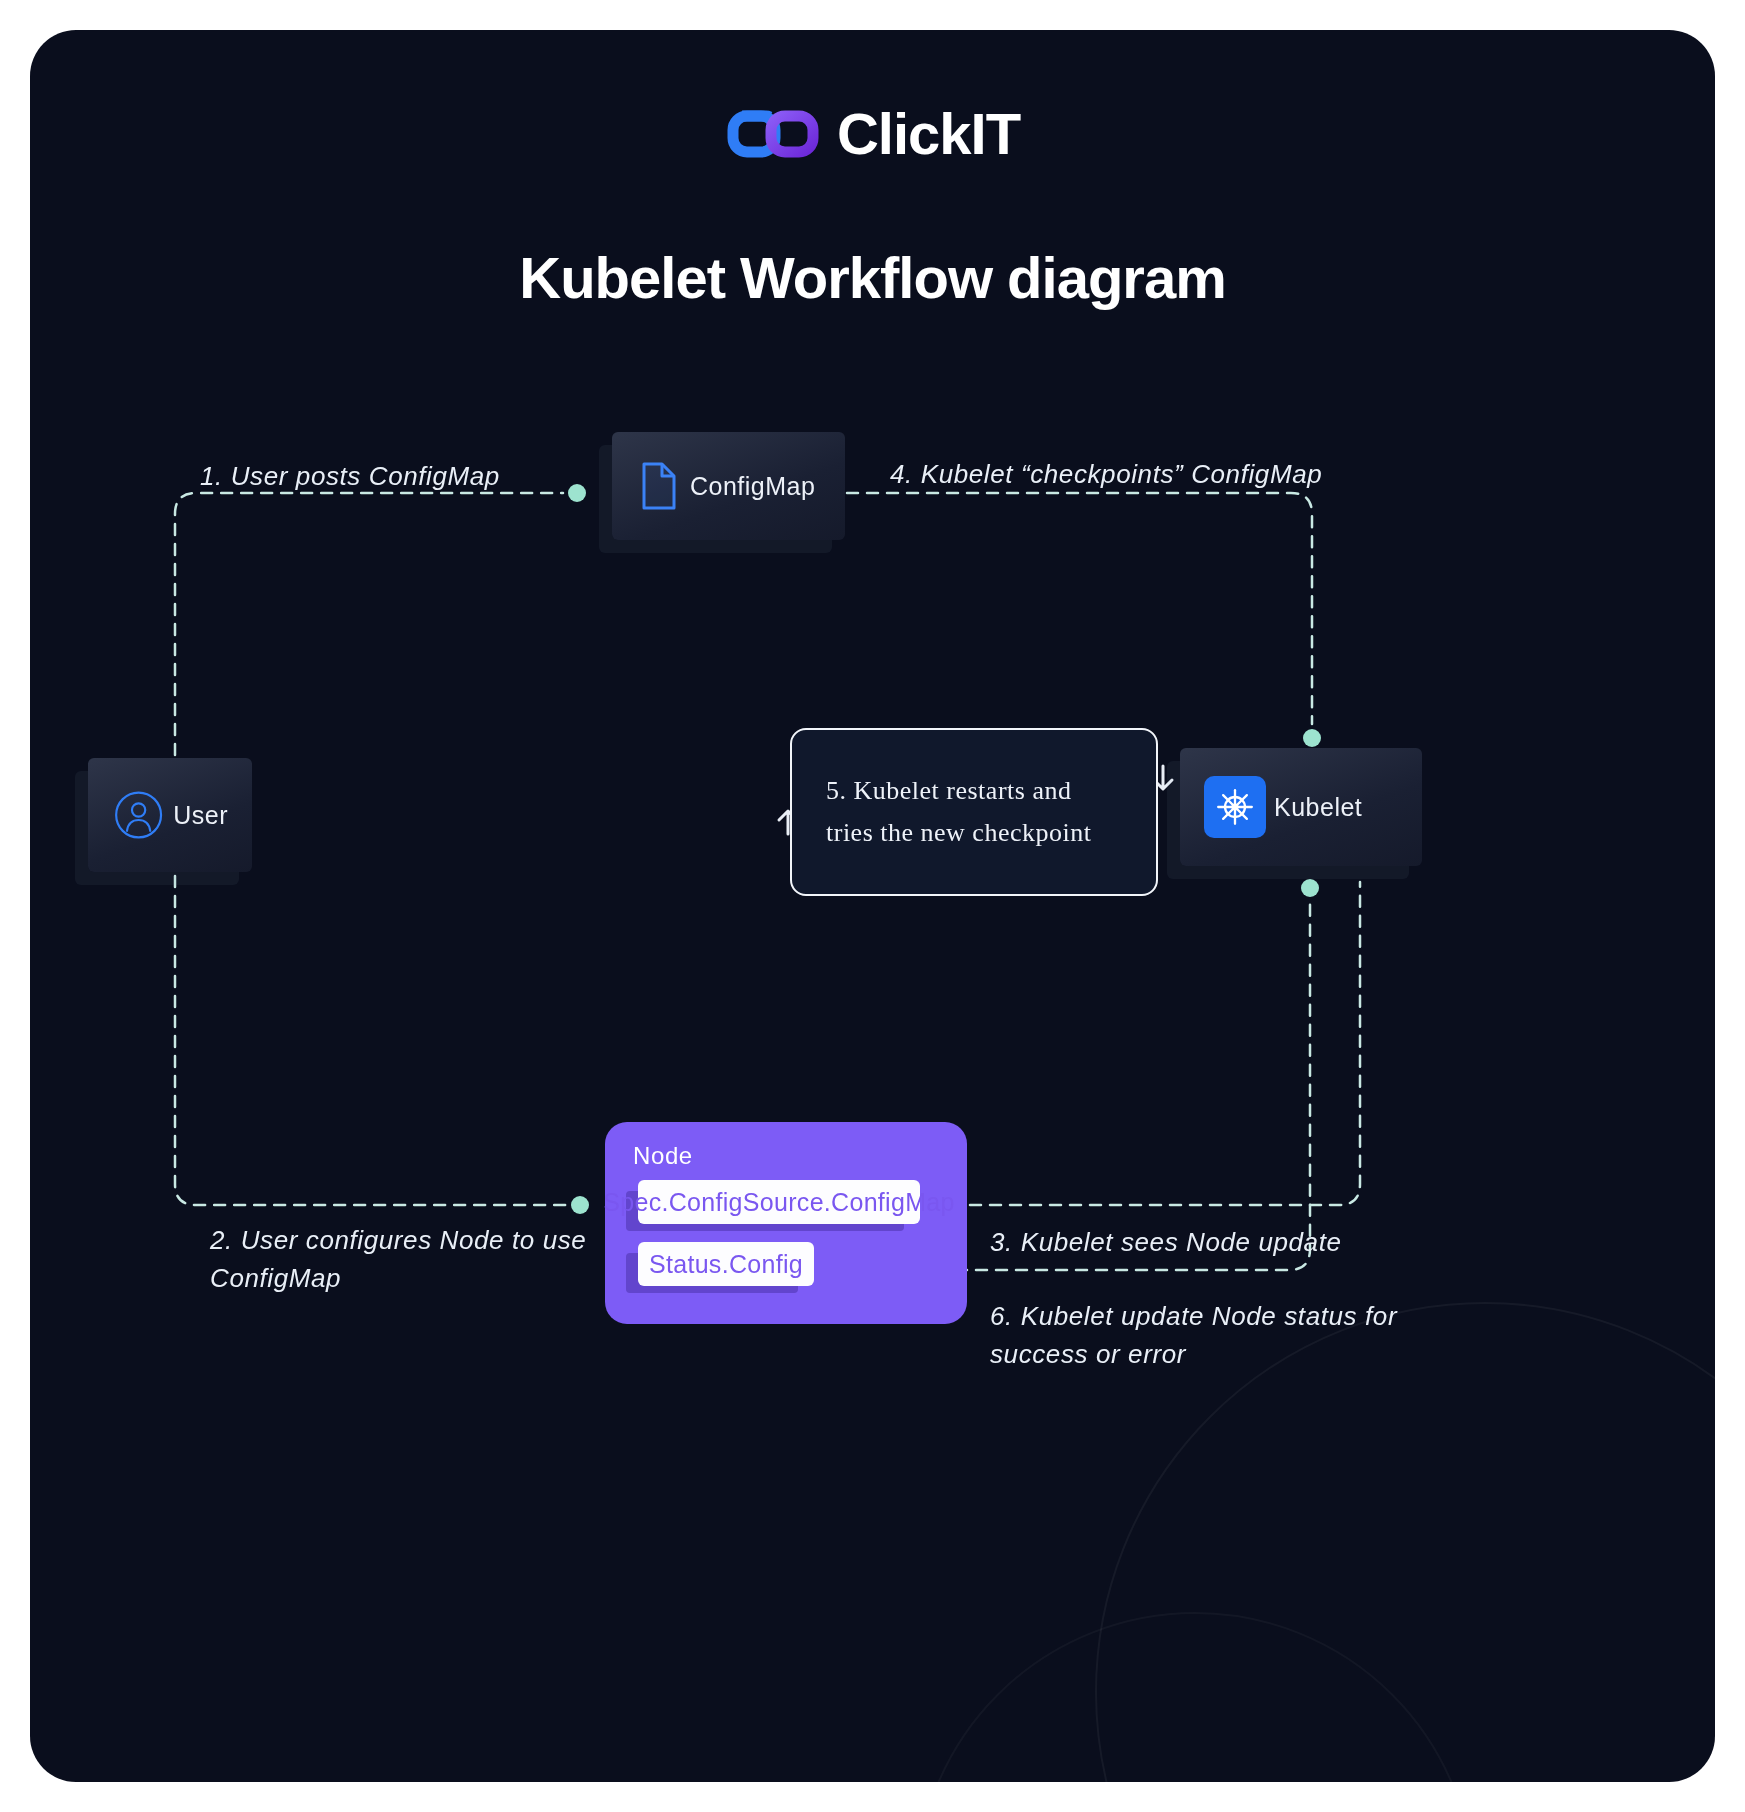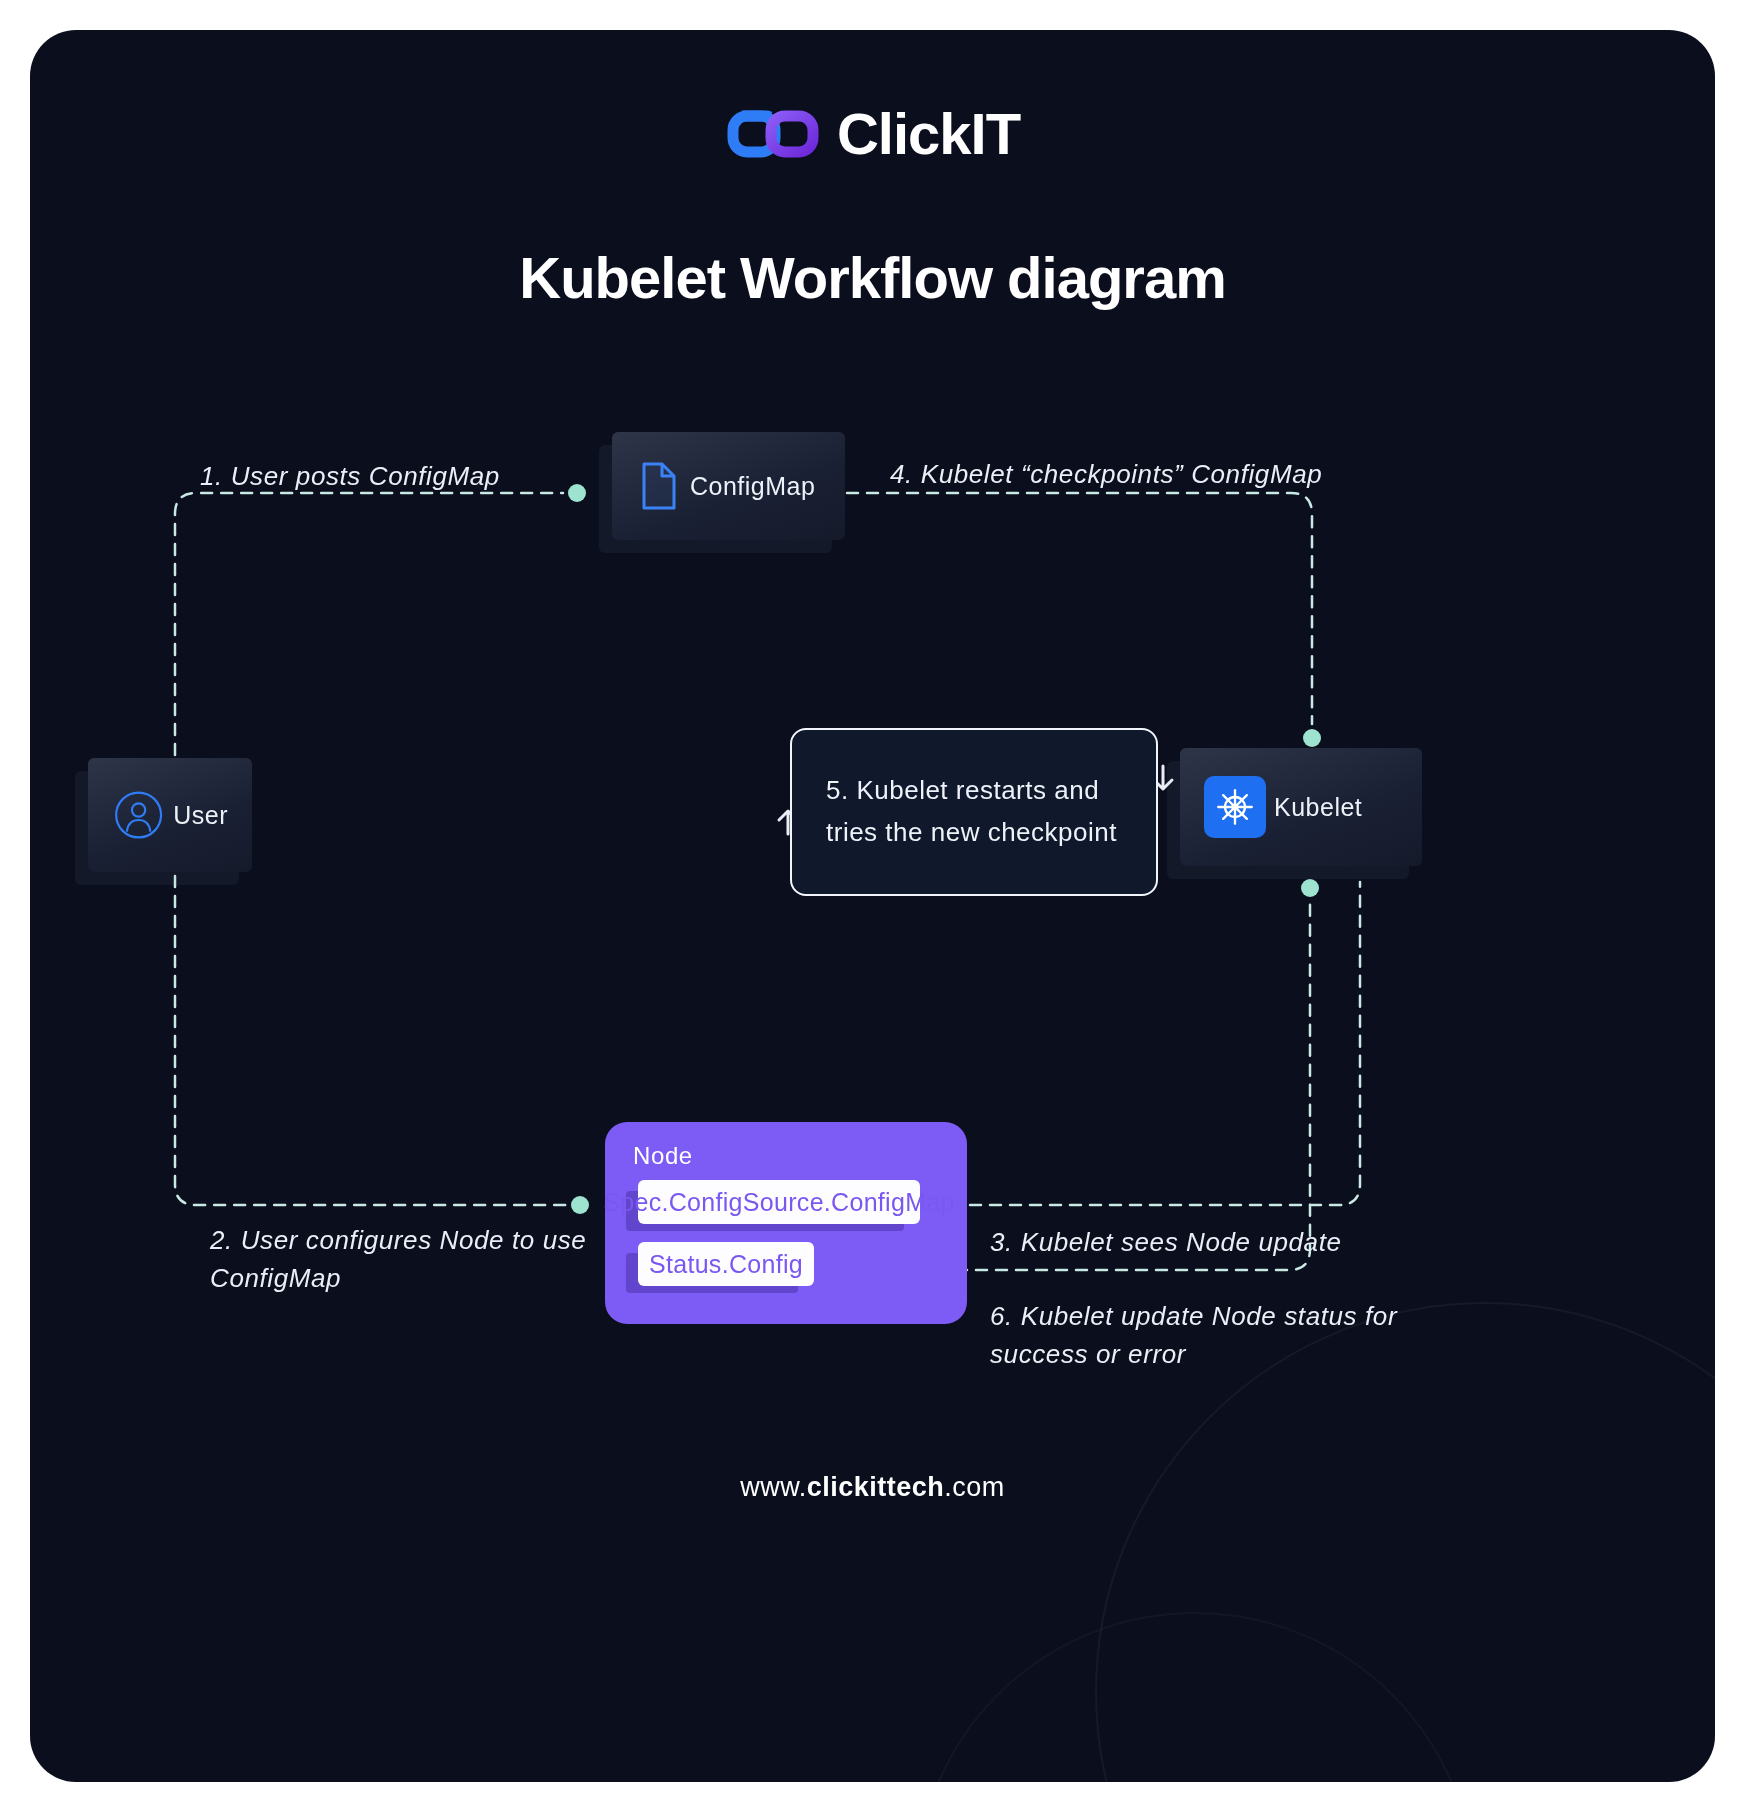--- a/index.html
+++ b/index.html
@@ -29,21 +29,21 @@
   .box-user     { left:58px;  top:728px; width:164px; height:114px; }
   .box-kubelet  { left:1150px; top:718px; width:242px; height:118px; }
 
   .k8s-badge { width:62px; height:62px; border-radius:10px; background:var(--kubernetes-blue,#1e6ff2);
     display:flex; align-items:center; justify-content:center; flex:0 0 auto; }
 
   .box-restart {
     position:absolute; left:760px; top:698px; width:368px; height:168px;
     background:#10182c; border:2px solid #f2f5fa; border-radius:16px;
     display:flex; align-items:center; padding:20px 34px;
-    color:#eef2f9; font-size:26px; line-height:1.6; letter-spacing:0.5px;
+    color:#eef2f9; font-size:26px; line-height:1.6; letter-spacing:0.5px;font-family:Liberation Serif, serif;
   }
 
   .box-node {
     position:absolute; left:575px; top:1092px; width:362px; height:202px;
     background:var(--node-purple,#7d5cf6); border-radius:22px; color:#ffffff;
   }
   .node-title { position:absolute; left:28px; top:20px; font-size:24px; letter-spacing:0.6px; }
   .chip {
     position:absolute; height:44px; background:#fdfdff; border-radius:6px;
     display:flex; align-items:center; justify-content:center;
@@ -165,17 +165,14 @@
       <span>Status.Config</span>
     </div>
   </div>
 
   <div class="edge-label label-step1">1. User posts ConfigMap</div>
   <div class="edge-label label-step4">4. Kubelet “checkpoints” ConfigMap</div>
   <div class="edge-label label-step2">2. User configures Node to use ConfigMap</div>
   <div class="edge-label label-step3">3. Kubelet sees Node update</div>
   <div class="edge-label label-step6">6. Kubelet update Node status for success or error</div>
 
-  <div class="footer">
-    <span>www.</span><b>clickittech</b><span>.com</span>
-  </div>
 
 </div>
 
 </body></html>

